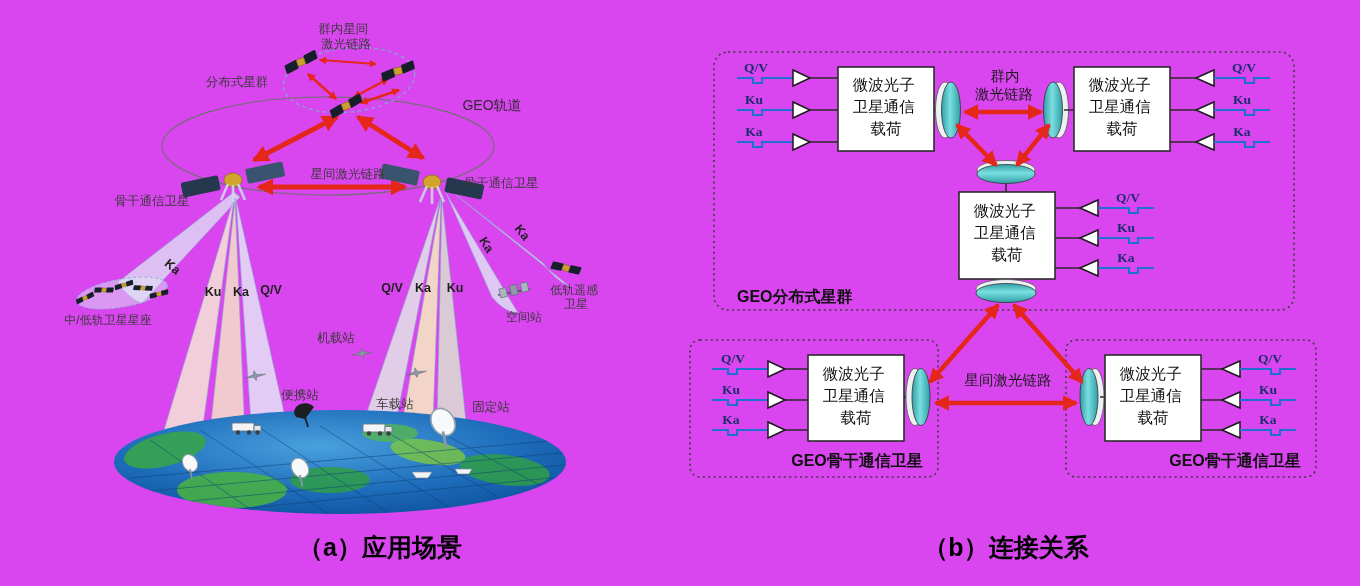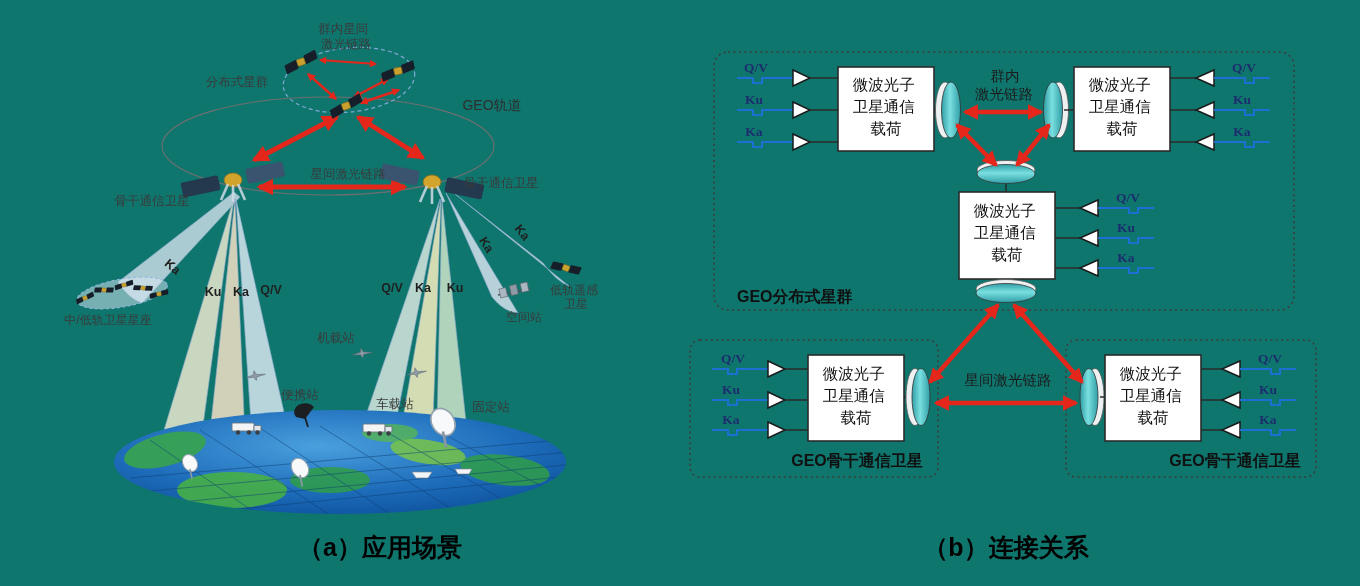--- a/index.html
+++ b/index.html
@@ -1,16 +1,16 @@
 <!DOCTYPE html>
 <html><head>
 <meta charset="utf-8">
 <style>
   html,body{margin:0;padding:0;background:#ffffff;}
-  .stage{position:relative;width:1360px;height:586px;background:#0f766e;overflow:hidden;}
+  .stage{position:relative;width:1360px;height:586px;background:#d946ef;overflow:hidden;}
   svg{position:absolute;left:0;top:0;}
   text{font-family:"Liberation Sans",sans-serif;fill:#2b2b2b;}
   .lblA{font-size:12.5px;fill:#3a3a3a;}
   .lblA2{font-size:12px;fill:#3a3a3a;}
   .bandA{font-size:12.5px;font-weight:700;fill:#1f1f1f;}
   .geoLbl{font-size:14px;fill:#2e2e2e;}
   .band{font-family:"Liberation Serif",serif;font-size:13.5px;font-weight:700;fill:#1c2d6e;}
   .payload{font-size:15.5px;fill:#101010;font-weight:500;}
   .groupLbl{font-size:16px;fill:#101010;font-weight:600;}
   .linkLbl{font-size:14.5px;fill:#1c1c1c;font-weight:500;}

